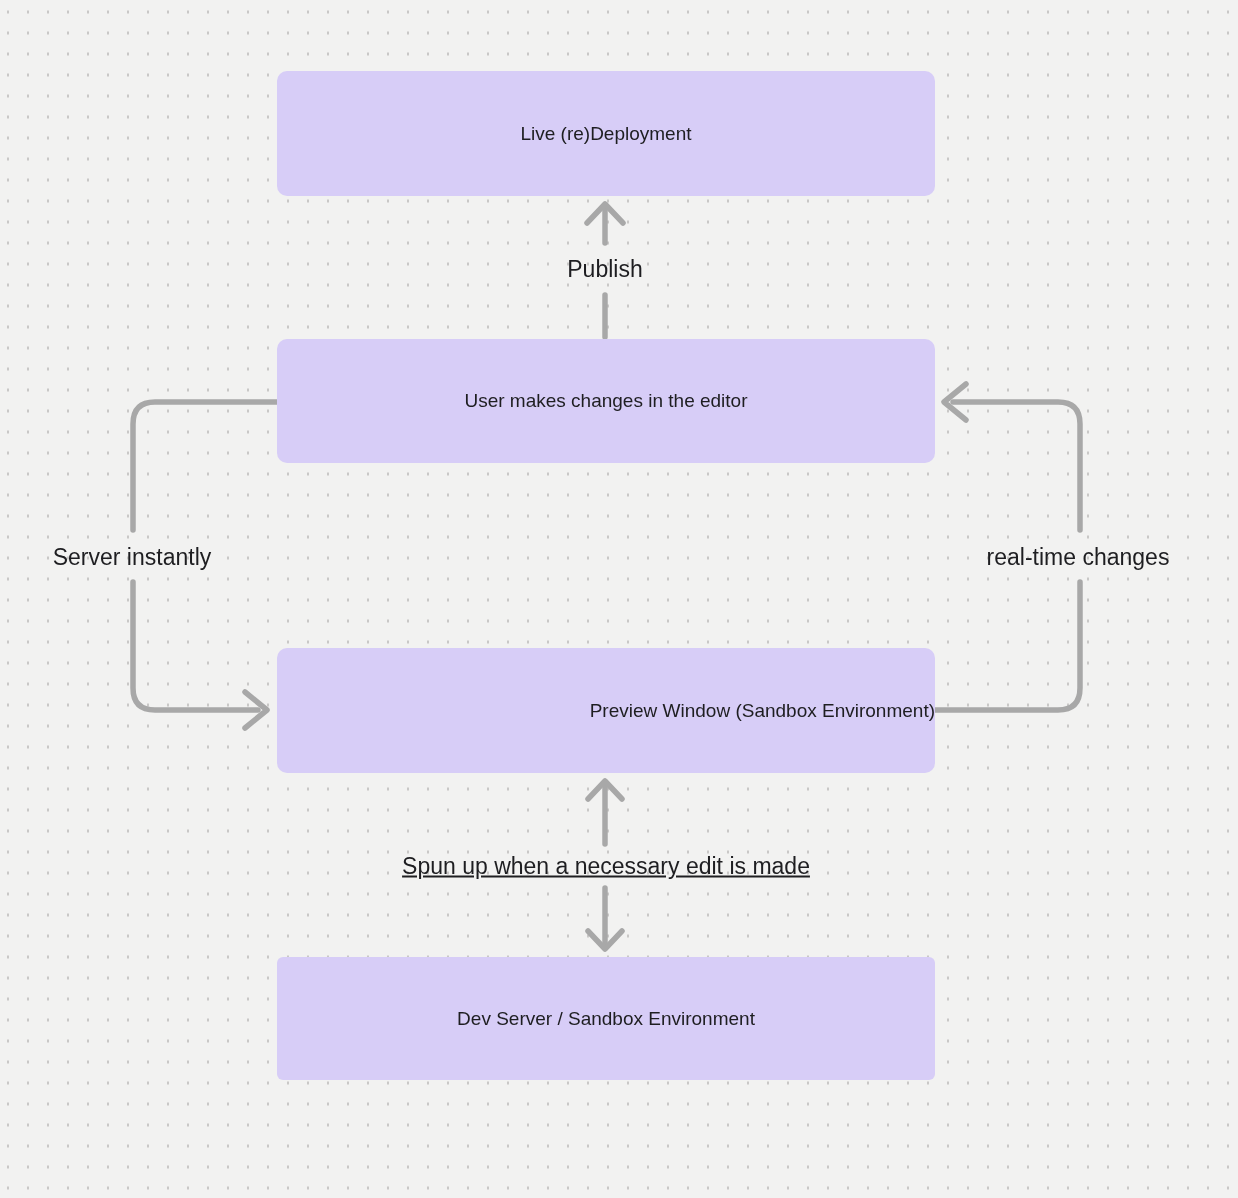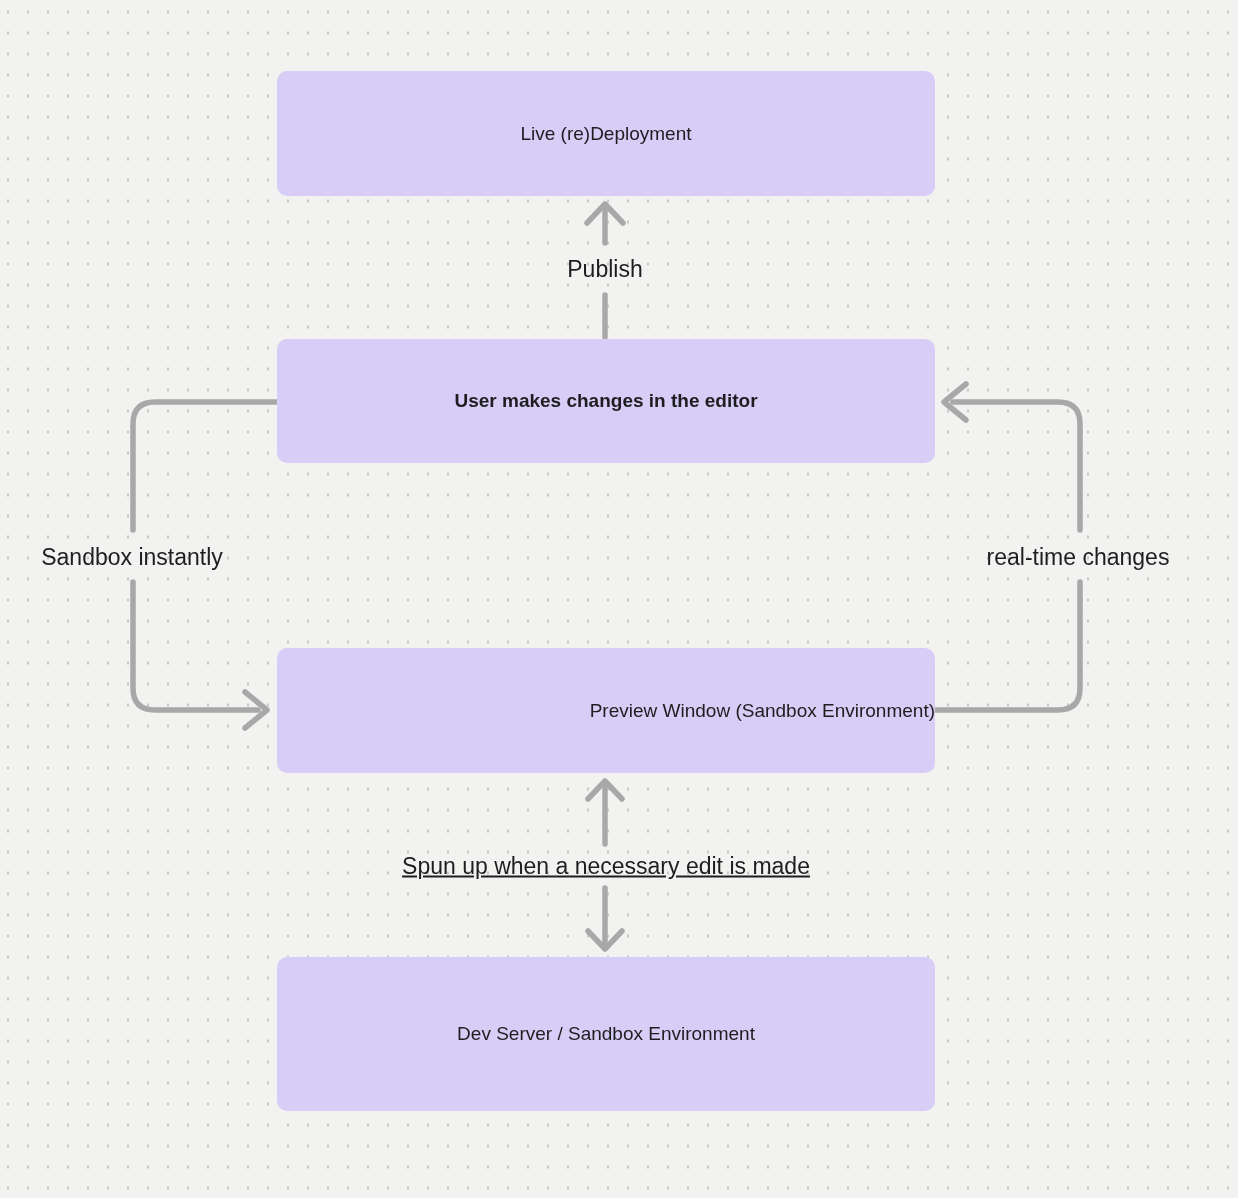--- a/index.html
+++ b/index.html
@@ -41,23 +41,23 @@
     border-radius: 10px;
     display: flex;
     align-items: center;
     justify-content: center;
     text-align: center;
     color: #1e1e21;
     font-size: 19px;
     line-height: 1.25;
   }
   .node-1 { top: 71px;  height: 125px; }
-  .node-2 { top: 339px; height: 124px; font-weight: bold; }
+  .node-2 { top: 339px; height: 124px; }
   .node-3 { top: 648px; height: 125px; justify-content: flex-end; }
-  .node-4 { top: 957px; height: 154px; }
+  .node-4 { top: 957px; height: 123px; border-radius: 6px; }
   .edge-label {
     position: absolute;
     transform: translate(-50%, -50%);
     white-space: nowrap;
     color: #1e1e21;
     font-size: 23px;
   }
   .label-publish            { left: 605px;  top: 269px; }
   .label-updates-instantly  { left: 132px;  top: 557px; }
   .label-realtime-feedback  { left: 1078px; top: 557px; }
@@ -107,19 +107,19 @@
   <div class="node node-3">
     <span>Preview Window (Sandbox Environment)</span>
   </div>
 
   <div class="node node-4">
     <span>Dev Server / Sandbox Environment</span>
   </div>
 
   <div class="edge-label label-publish">Publish</div>
 
-  <div class="edge-label label-updates-instantly">Sandbox instantly</div>
+  <div class="edge-label label-updates-instantly">Server instantly</div>
 
   <div class="edge-label label-realtime-feedback">real-time changes</div>
 
   <div class="edge-label label-spun-up">Spun up when a necessary edit is made</div>
 
 </div>
 
 </body></html>

